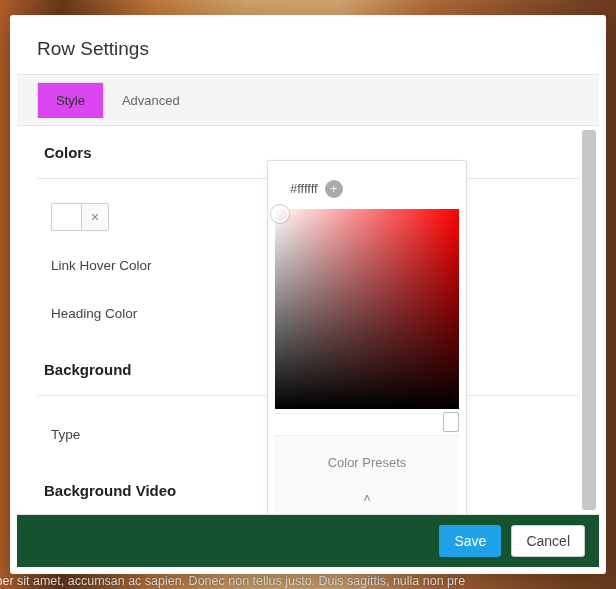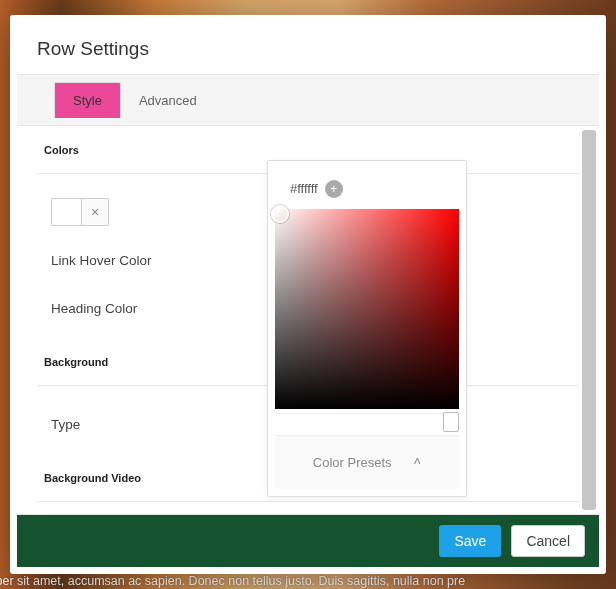--- a/index.html
+++ b/index.html
@@ -28,29 +28,29 @@
     font-size: 19px; font-weight: 400; color:#333;
   }
   .tabbar{
     background:#f5f5f5; border-bottom:1px solid #e5e5e5;
     padding-left:20px; display:flex; align-items:flex-end; gap:0;
   }
   .tab{
     padding:10px 18px; font-size:13px; color:#666; cursor:pointer;
   }
   .tab.active{
-    background:#ec4899; border:1px solid #ddd; border-bottom:1px solid #fff;
-    margin-bottom:-1px; color:#333; border-radius:2px 2px 0 0;margin-left:17px;
+    background:#d946ef; border:1px solid #ddd; border-bottom:1px solid #fff;
+    margin-bottom:-1px; color:#333; border-radius:2px 2px 0 0;
   }
   .body{
     position:relative; flex:1; overflow-y:auto; padding: 8px 0 10px;
   }
   .body-inner{ padding: 0 20px; }
   .section-title{
-    font-size:11px; font-weight:600; color:#222; padding-top:10px;
+    font-size:15px; font-weight:600; color:#222; padding-top:10px;
   }
   .section-rule{
     border:0; border-top:1px solid #e6e6e6; margin:10px 0 0;
   }
   .field-row{
     display:flex; align-items:center; height:48px;
   }
   .field-label{
     width:220px; font-size:13.5px; color:#444;
   }
@@ -101,21 +101,21 @@
     background:linear-gradient(to right,#fff,#fff);
     border-top:1px solid #eee;
   }
   .hue-thumb{
     position:absolute; right:0; top:-2px; width:8px; height:20px;
     background:#fff; border:1px solid #bbb; border-radius:2px;
   }
   .presets{
     padding:12px 10px; text-align:center; color:#888; font-size:13px;
     border-top:1px solid #eee; background:#fafafa; cursor:pointer;
-    display:flex; align-items:center; justify-content:center; gap:8px;
+    display:flex; align-items:center; justify-content:center; gap:8px;flex-direction:column;
   }
   .chev{ display:inline-block; transform:translateY(-1px); }
   
   .footer{
     border-top:1px solid #e5e5e5; padding:10px 14px;
     display:flex; justify-content:flex-end; gap:10px; background:#14532d;
   }
   .btn{
     font-size:14px; padding:7px 14px; border-radius:3px; cursor:pointer;
     border:1px solid transparent;

